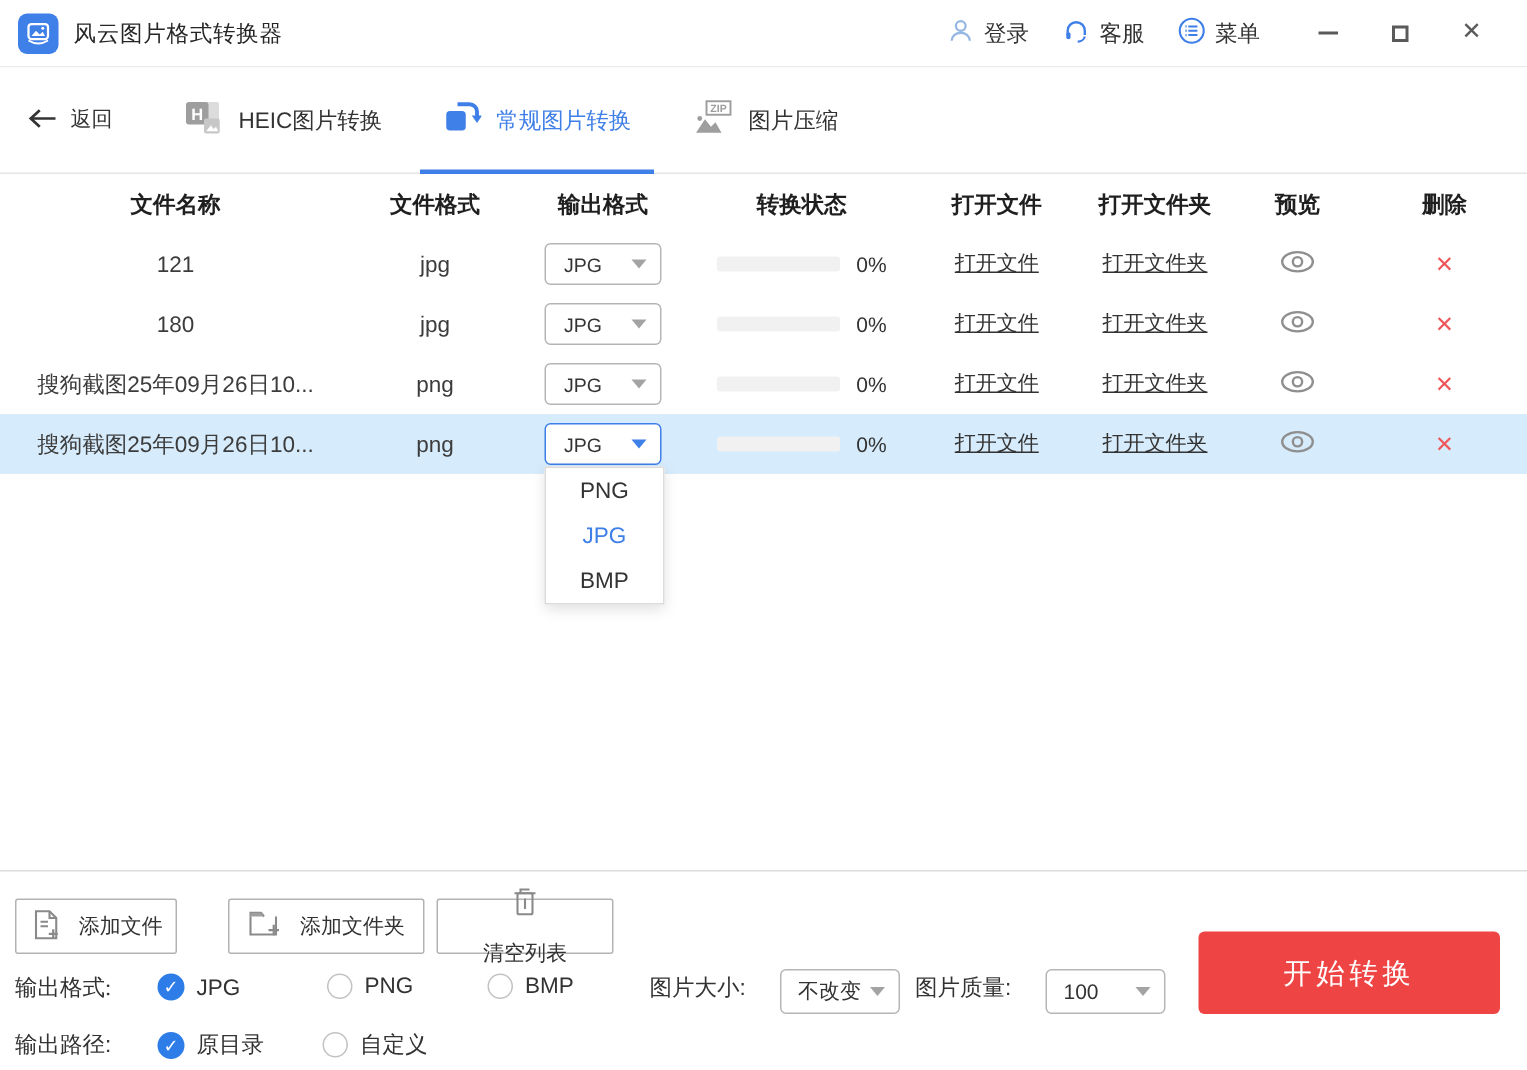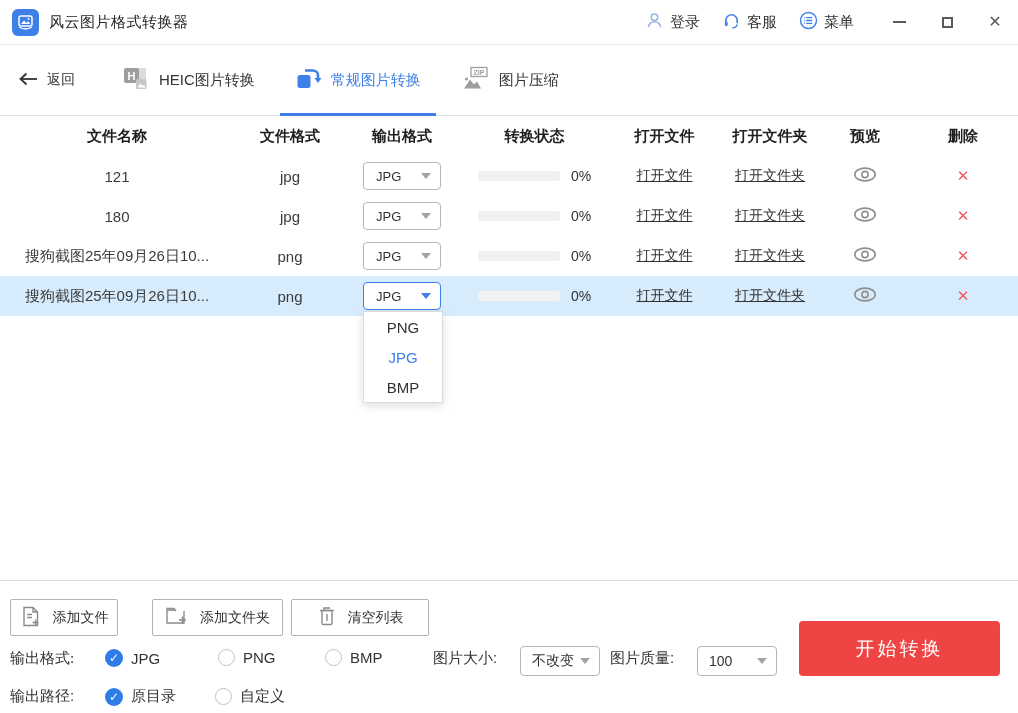--- a/index.html
+++ b/index.html
@@ -1,21 +1,21 @@
 <!DOCTYPE html>
 <html><head>
 <meta charset="utf-8">
 <style>
   * { margin:0; padding:0; box-sizing:border-box; }
   html,body { width:1018px; height:713px; }
   body { font-family:"Liberation Sans","DejaVu Sans",sans-serif; background:#fff; overflow:hidden; color:#333; }
   .window { position:relative; width:1018px; height:713px; background:#fff; }
 
   
-  .titlebar { position:absolute; top:0; left:0; right:0; height:45px; display:flex; align-items:center; justify-content:space-between; border-bottom:1px solid #ebebeb; padding:0 6px 0 12px; background:#fff; }
+  .titlebar { position:absolute; top:0; left:0; right:0; height:45px; display:flex; align-items:center; justify-content:space-between; border-bottom:1px solid #ebebeb; padding:0 20px 0 12px; background:#fff; }
   .tb-left { display:flex; align-items:center; gap:10px; }
   .app-icon { width:27px; height:27px; border-radius:6px; background:#3f7fe8; display:flex; align-items:center; justify-content:center; }
   .app-title { font-size:15px; color:#262626; font-weight:500; letter-spacing:.5px; }
   .tb-right { display:flex; align-items:center; }
   .tb-item { display:flex; align-items:center; gap:6px; font-size:15px; color:#333; cursor:pointer; margin-left:22px; }
   .win-controls { display:flex; align-items:center; margin-left:14px; }
   .win-btn { width:34px; height:30px; display:flex; align-items:center; justify-content:center; cursor:pointer; margin-left:14px; color:#5a5a5a; }
   .ico-min { width:13px; height:2px; background:#5a5a5a; display:inline-block; }
   .ico-max { width:11px; height:11px; border:2px solid #5a5a5a; display:inline-block; }
   .ico-close { font-size:16px; color:#5a5a5a; line-height:1; }
@@ -53,21 +53,21 @@
   
   .dd-popup { position:absolute; left:363px; top:311px; width:80px; background:#fff; border:1px solid #dcdcdc; box-shadow:0 3px 9px rgba(0,0,0,.13); z-index:10; }
   .dd-item { height:30px; display:flex; align-items:center; justify-content:center; font-size:15px; color:#333; cursor:pointer; }
   .dd-item.sel { color:#3f7fe8; }
 
   
   .footer { position:absolute; top:580px; left:0; right:0; bottom:0; border-top:1px solid #dcdcdc; background:#fff; }
   .fbtn { position:absolute; top:18px; height:37px; border:1px solid #b3b3b3; border-radius:2px; background:#fff; display:flex; align-items:center; justify-content:center; gap:11px; font-size:14px; color:#333; cursor:pointer; }
   .fbtn1 { left:10px; width:108px; }
   .fbtn2 { left:152px; width:131px;text-align:center; }
-  .fbtn3 { left:291px; width:138px; }
+  .fbtn3 { left:291px; width:118px;flex-direction:column; }
 
   .opt-label { position:absolute; font-size:15px; color:#333; }
   .radio-opt { position:absolute; display:flex; align-items:center; gap:8px; font-size:15px; color:#333; cursor:pointer; }
   .radio-off { width:17px; height:17px; border:1px solid #c2c2c2; border-radius:50%; background:#fff; }
   .radio-on { width:18px; height:18px; border-radius:50%; background:#2e7ce8; color:#fff; font-size:12px; display:flex; align-items:center; justify-content:center; line-height:1; }
 
   .fselect { position:absolute; width:80px; height:30px; border:1px solid #b5b5b5; border-radius:4px; background:#fff; display:flex; align-items:center; justify-content:space-between; padding:0 9px 0 11px; font-size:14px; color:#333; cursor:pointer; }
   .fselect .tri { width:0; height:0; border-left:5px solid transparent; border-right:5px solid transparent; border-top:6px solid #a3a3a3; }
 
   .start-btn { position:absolute; left:799px; top:40px; width:201px; height:55px; background:#ef4444; border:none; border-radius:4px; color:#fff; font-size:19px; letter-spacing:3px; cursor:pointer; font-family:inherit; }

